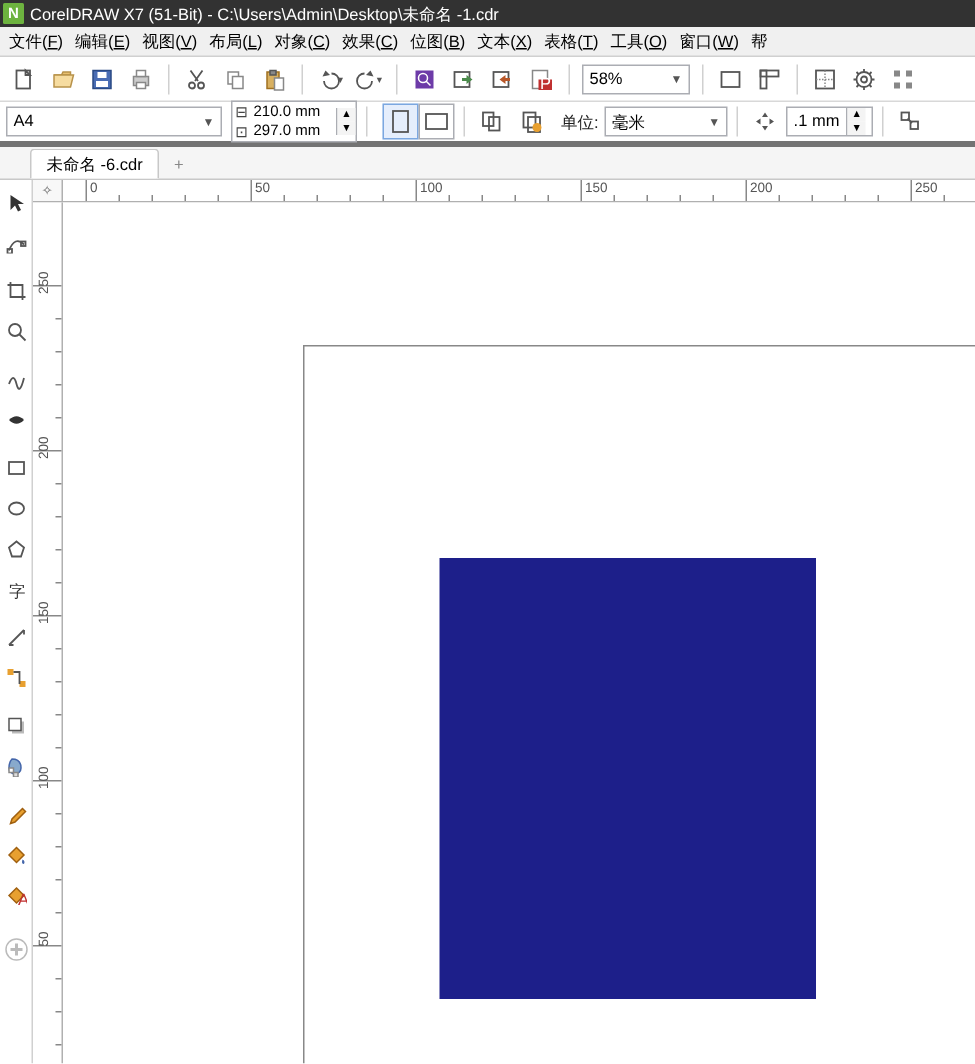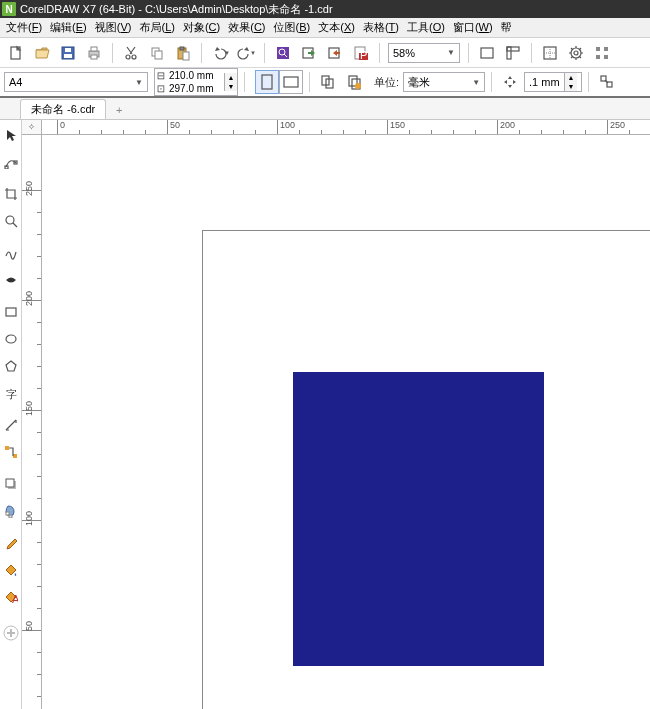--- a/index.html
+++ b/index.html
@@ -16,21 +16,21 @@
 
     
     .toolbar1 { height: 30px; background: #fff; border-bottom: 1px solid #d8d8d8; display: flex; align-items: center; padding: 0 4px; gap: 2px; }
     .tb-btn { width: 24px; height: 24px; display: flex; align-items: center; justify-content: center; border: 1px solid transparent; cursor: default; }
     .tb-sep { width: 1px; height: 20px; background: #d0d0d0; margin: 0 4px; }
     .zoom-input { width: 72px; height: 20px; border: 1px solid #abadb3; background: #fff; display: flex; align-items: center; padding: 0 4px; margin: 0 2px; }
     .zoom-input input { width: 40px; border: none; outline: none; }
     .zoom-input .dd { margin-left: auto; font-size: 8px; color: #555; }
 
     
-    .toolbar2 { height: 30px; background: #fff; border-bottom: 2px solid #737373; display: flex; align-items: center; padding: 0 4px; gap: 2px; }
+    .toolbar2 { height: 30px; background: #fff; border-bottom: 4px solid #737373; display: flex; align-items: center; padding: 0 4px; gap: 2px; }
     .pagesize-sel { width: 144px; height: 20px; border: 1px solid #abadb3; display: flex; align-items: center; padding: 0 4px; }
     .pagesize-sel input { width: 100px; border: none; outline: none; }
     .pagesize-sel .dd, .unit-sel .dd { margin-left: auto; font-size: 8px; color: #555; }
     .dim-group { display: flex; flex-direction: column; gap: 0; margin-left: 4px; }
     .dim-row { display: flex; align-items: center; gap: 2px; }
     .dim-row .ic { width: 12px; display: flex; justify-content: center; font-size: 10px; color: #444; }
     .dim-row input { width: 55px; height: 13px; border: none; outline: none; text-align: left; font-size: 10px; }
     .dim-wrap { border: 1px solid #abadb3; display: flex; align-items: center; }
     .spin-v { display: flex; flex-direction: column; border-left: 1px solid #abadb3; }
     .spin-v div { width: 12px; height: 9px; font-size: 7px; text-align: center; line-height: 9px; background: #f4f4f4; cursor: default; }
@@ -74,21 +74,21 @@
 
     
     svg { pointer-events: none; }
     .grey { stroke: #555; fill: none; stroke-width: 1.2; }
   </style>
 </head>
 <body>
 
 <div class="titlebar">
   <span class="logo">N</span>
-  <span>CorelDRAW X7 (64-Bit) - C:\Users\Admin\Desktop\未命名 -1.cdr</span>
+  <span>CorelDRAW X7 (51-Bit) - C:\Users\Admin\Desktop\未命名 -1.cdr</span>
 </div>
 
 <div class="menubar" id="menubar">
     <span>文件(<span class="mnemonic">F</span>)</span>
     <span>编辑(<span class="mnemonic">E</span>)</span>
     <span>视图(<span class="mnemonic">V</span>)</span>
     <span>布局(<span class="mnemonic">L</span>)</span>
     <span>对象(<span class="mnemonic">C</span>)</span>
     <span>效果(<span class="mnemonic">C</span>)</span>
     <span>位图(<span class="mnemonic">B</span>)</span>

